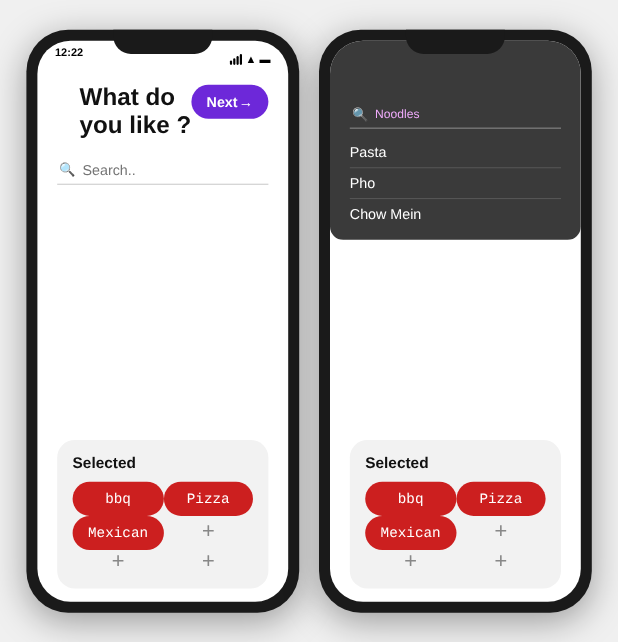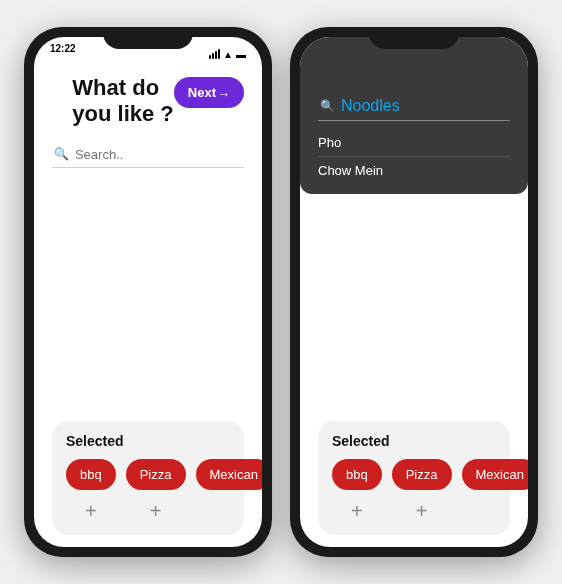--- a/index.html
+++ b/index.html
@@ -155,22 +155,22 @@
       display: flex;
       align-items: center;
       border-bottom: 1.5px solid #888;
       padding: 5px 2px;
       margin-bottom: 8px;
       gap: 6px;
       margin-top: 55px;
     }
 
     .dropdown-search-text {
-      color: #0ea5e9;
-      font-size: 16px;
+      color: #f0abfc;
+      font-size: 11px;
     }
 
     .dropdown-search-icon {
       color: #ccc;
       font-size: 12px;
     }
 
     .dropdown-item {
       color: #fff;
       font-size: 13px;
@@ -192,22 +192,23 @@
 
     .selected-label {
       font-size: 14px;
       font-weight: 700;
       color: #111;
       margin-bottom: 10px;
     }
 
     .tags-grid {
       display: grid;
-      grid-template-columns: 1fr 1fr 1fr 1fr;
-      gap: 10px;
+      grid-template-columns: 1fr 1fr;
+      gap: 0;
+      font-family: Liberation Mono, monospace;
     }
 
     .tag-pill {
       background: #cc1f1f;
       color: #fff;
       border-radius: 22px;
       padding: 8px 14px;
       font-size: 13px;
       font-weight: 500;
       text-align: center;
@@ -336,17 +337,18 @@
           <div class="tag-plus">+</div>
         </div>
       </div>
     </div>
 
     <div class="dropdown-overlay">
       <div class="dropdown-search-bar">
         <span class="dropdown-search-icon">🔍</span>
         <span class="dropdown-search-text">Noodles</span>
       </div>
+      <div class="dropdown-item">Pasta</div>
       <div class="dropdown-item">Pho</div>
       <div class="dropdown-item">Chow Mein</div>
     </div>
   </div>
 </div>
 
 </body></html>

